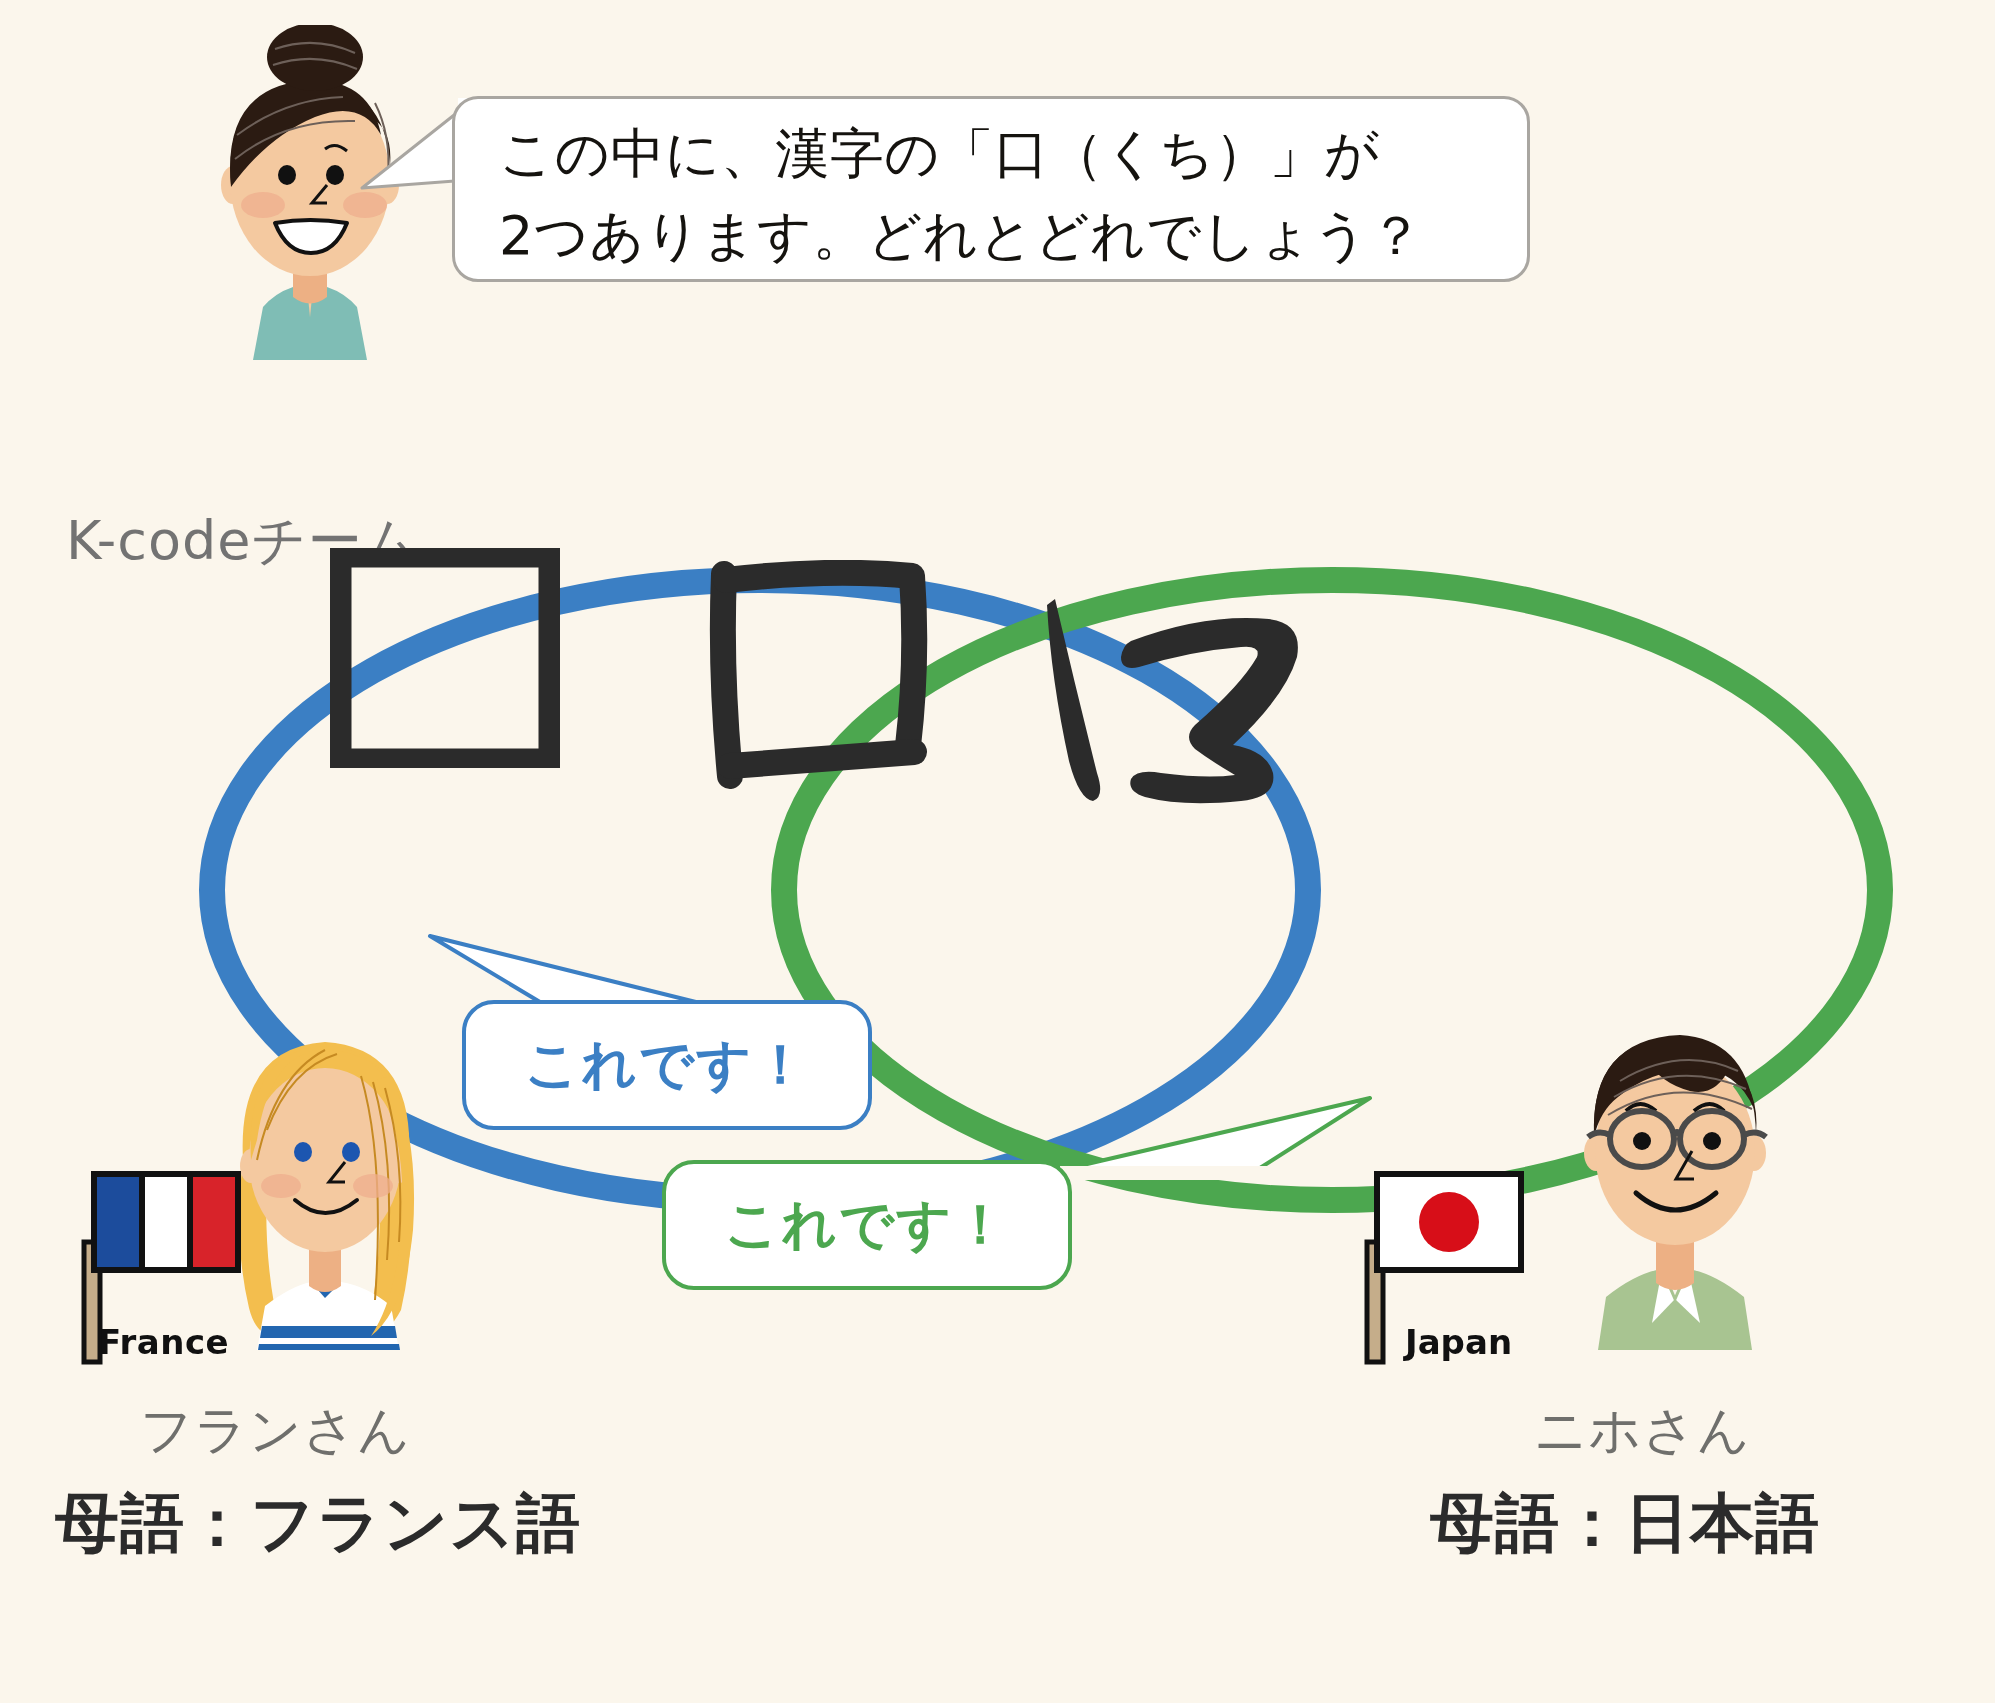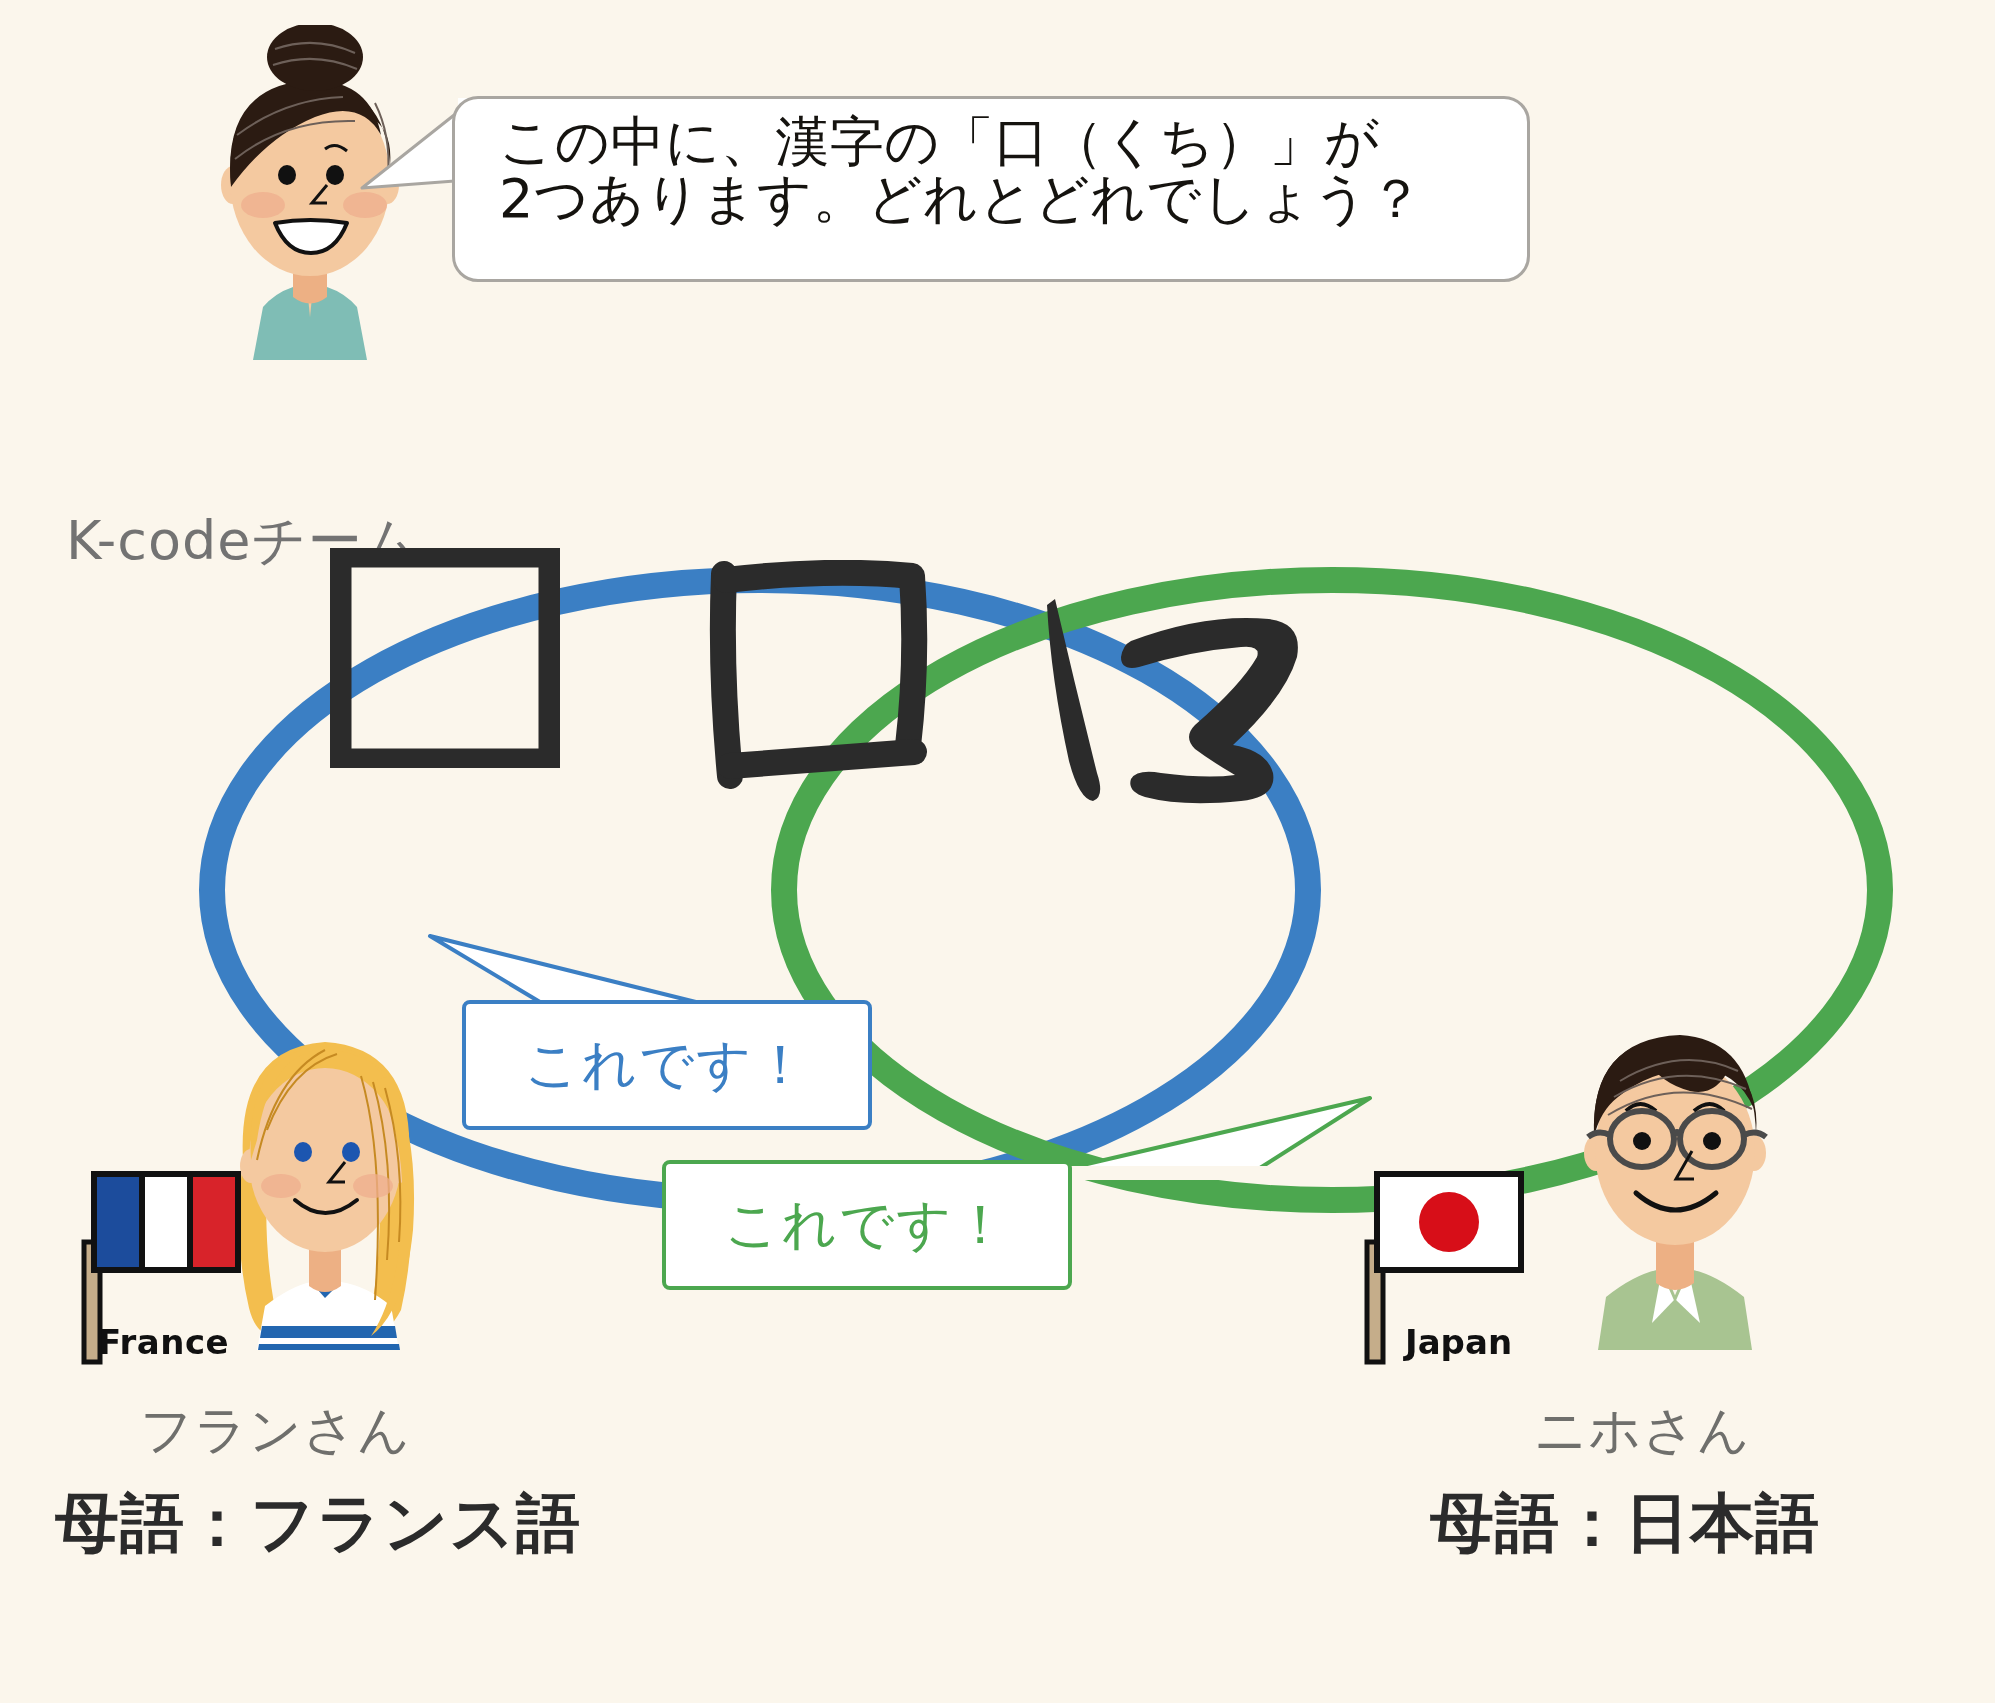--- a/index.html
+++ b/index.html
@@ -21,21 +21,21 @@
     left: 452px; top: 96px; width: 1078px; height: 186px;
     background: #FFFFFF;
     border: 3px solid #A9A6A1;
     border-radius: 26px;
     z-index: 6;
   }
   #top-bubble-text {
     position: absolute;
     left: 44px; top: 14px; width: 1000px;
     font-size: 54px;
-    line-height: 57px;
+    line-height: 82px;
     color: #15130F;
     letter-spacing: 0.5px;
     white-space: pre-line;
     font-family: "DejaVu Sans", "Liberation Sans", sans-serif;
   }
   #top-bubble-tail { left: 350px; top: 96px; width: 130px; height: 150px; z-index: 5; }
 
   
   .avatar { z-index: 4; }
 
@@ -58,23 +58,24 @@
   
   #venn { left: 0; top: 540px; width: 1995px; height: 700px; z-index: 2; }
 
   
   #glyph-blue  { left: 330px;  top: 548px; width: 230px; height: 220px; z-index: 3; }
   #glyph-both  { left: 700px;  top: 560px; width: 260px; height: 230px; z-index: 3; }
   #glyph-green { left: 1035px; top: 585px; width: 275px; height: 235px; z-index: 3; }
 
   
   .mini-bubble {
-    border-radius: 8px;
+    border-radius: 32px;
     background: #FFFFFF;
     z-index: 7;
+    font-weight: bold;
   }
   .mini-bubble-text {
     position: absolute;
     left: 0; right: 0; top: 50%;
     transform: translateY(-50%);
     text-align: center;
     font-size: 54px;
     letter-spacing: 2px;
     white-space: nowrap;
   }

